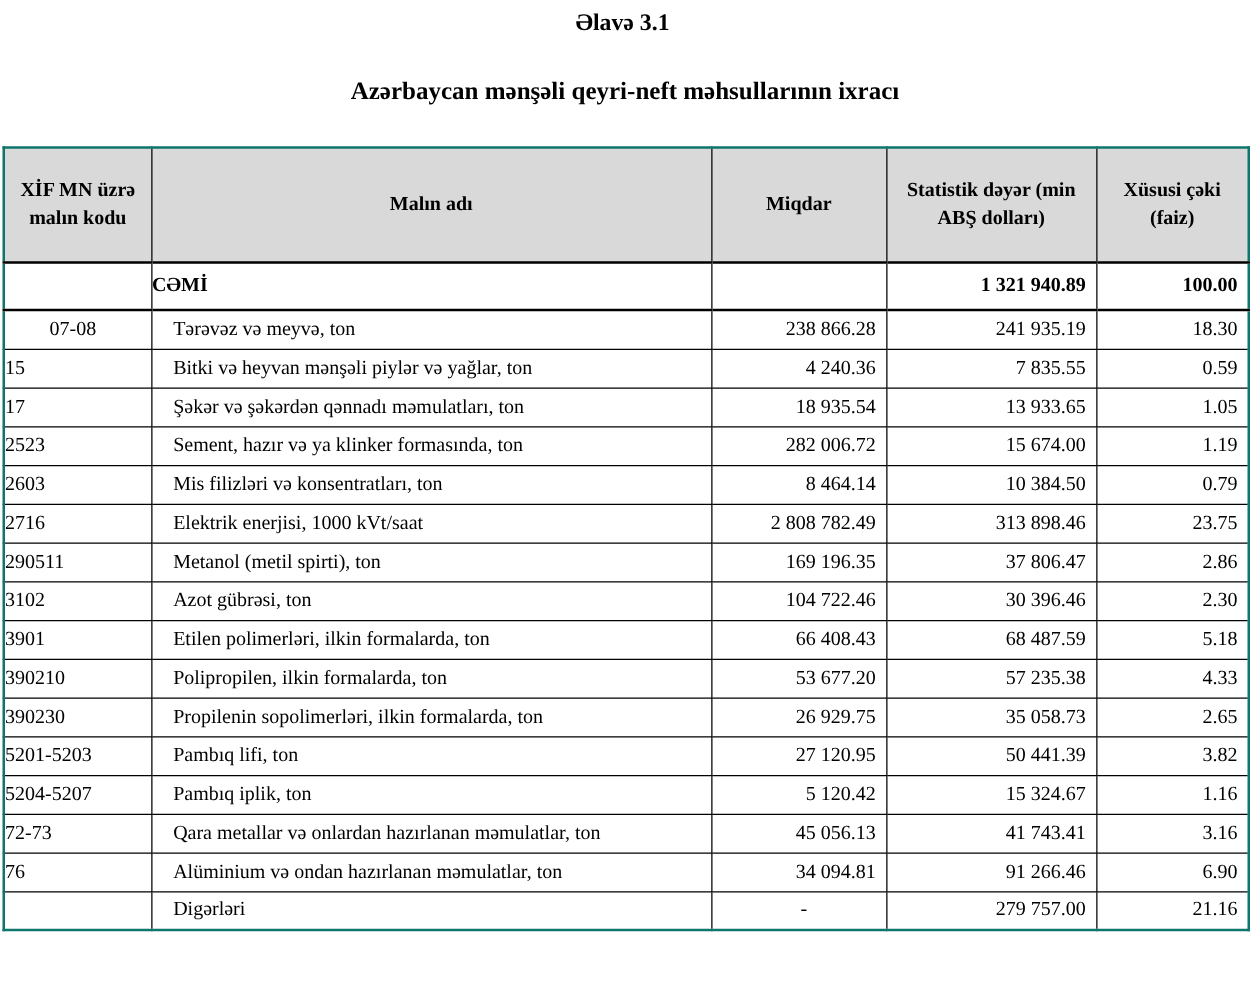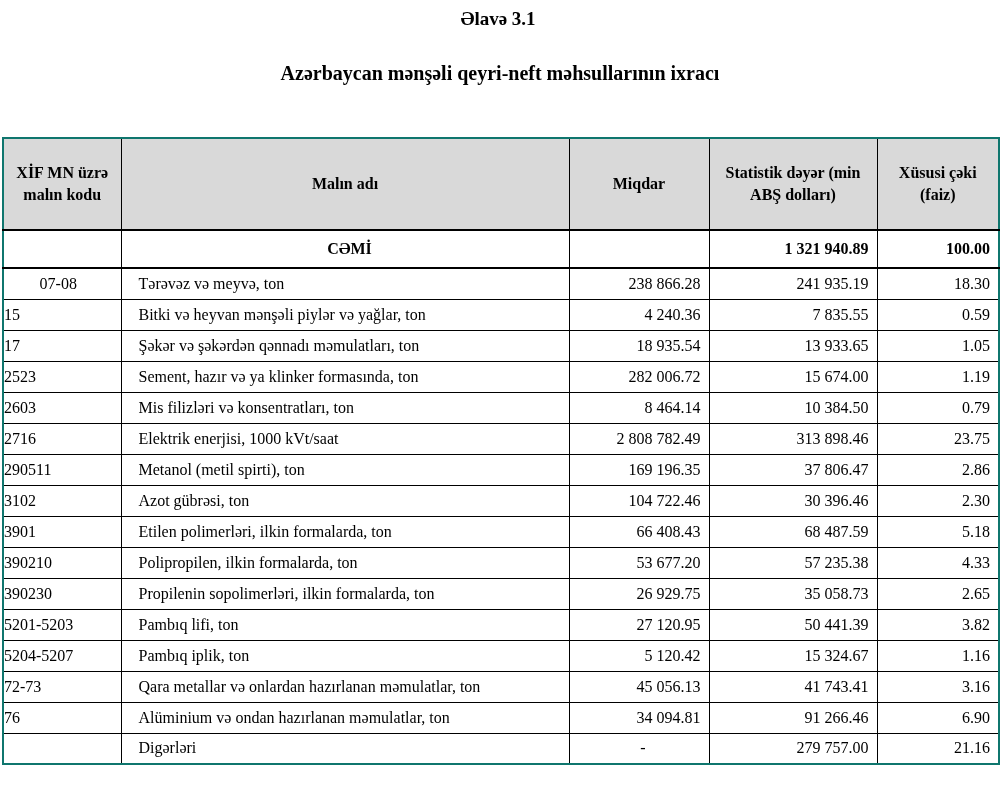--- a/index.html
+++ b/index.html
@@ -17,21 +17,21 @@
     font-weight: bold;
     font-size: 19px;
     padding-right: 4px;
     height: 22px;
   }
   .title {
     text-align: center;
     font-weight: bold;
     font-size: 20px;
     margin-top: 32px;
-    margin-bottom: 52px;
+    margin-bottom: 32px;
   }
   table.data-table {
     border-collapse: collapse;
     table-layout: fixed;
     width: 996px;
     border: 2px solid #0f766e;
   }
   th, td {
     border: 1px solid #000;
     font-size: 16px;
@@ -51,21 +51,21 @@
   .col-1 { width: 448px; }
   .col-2 { width: 140px; }
   .col-3 { width: 168px; }
   .col-4 { width: 122px; }
   td.cell-code { text-align: left; padding-left: 0; }
   tr.row-0 td.cell-code { text-align: center; padding-left: 0; }
   td.cell-name { text-align: left; padding-left: 17px; }
   td.cell-quantity, td.cell-value, td.cell-share { text-align: right; padding-right: 8px; }
   td.dash { text-align: center; padding-right: 0; }
   tr.total-row td { font-weight: bold; height: 38px; border-bottom: 2px solid #000; }
-  tr.total-row td.cell-name { text-align: center; padding-left: 17px; }
+  tr.total-row td.cell-name { padding-left: 0; }
 </style>
 </head>
 <body>
 
 <div class="page">
   <div class="annex">Əlavə 3.1</div>
 
   <h1 class="title">Azərbaycan mənşəli qeyri-neft məhsullarının ixracı</h1>
 
   <table class="data-table">

